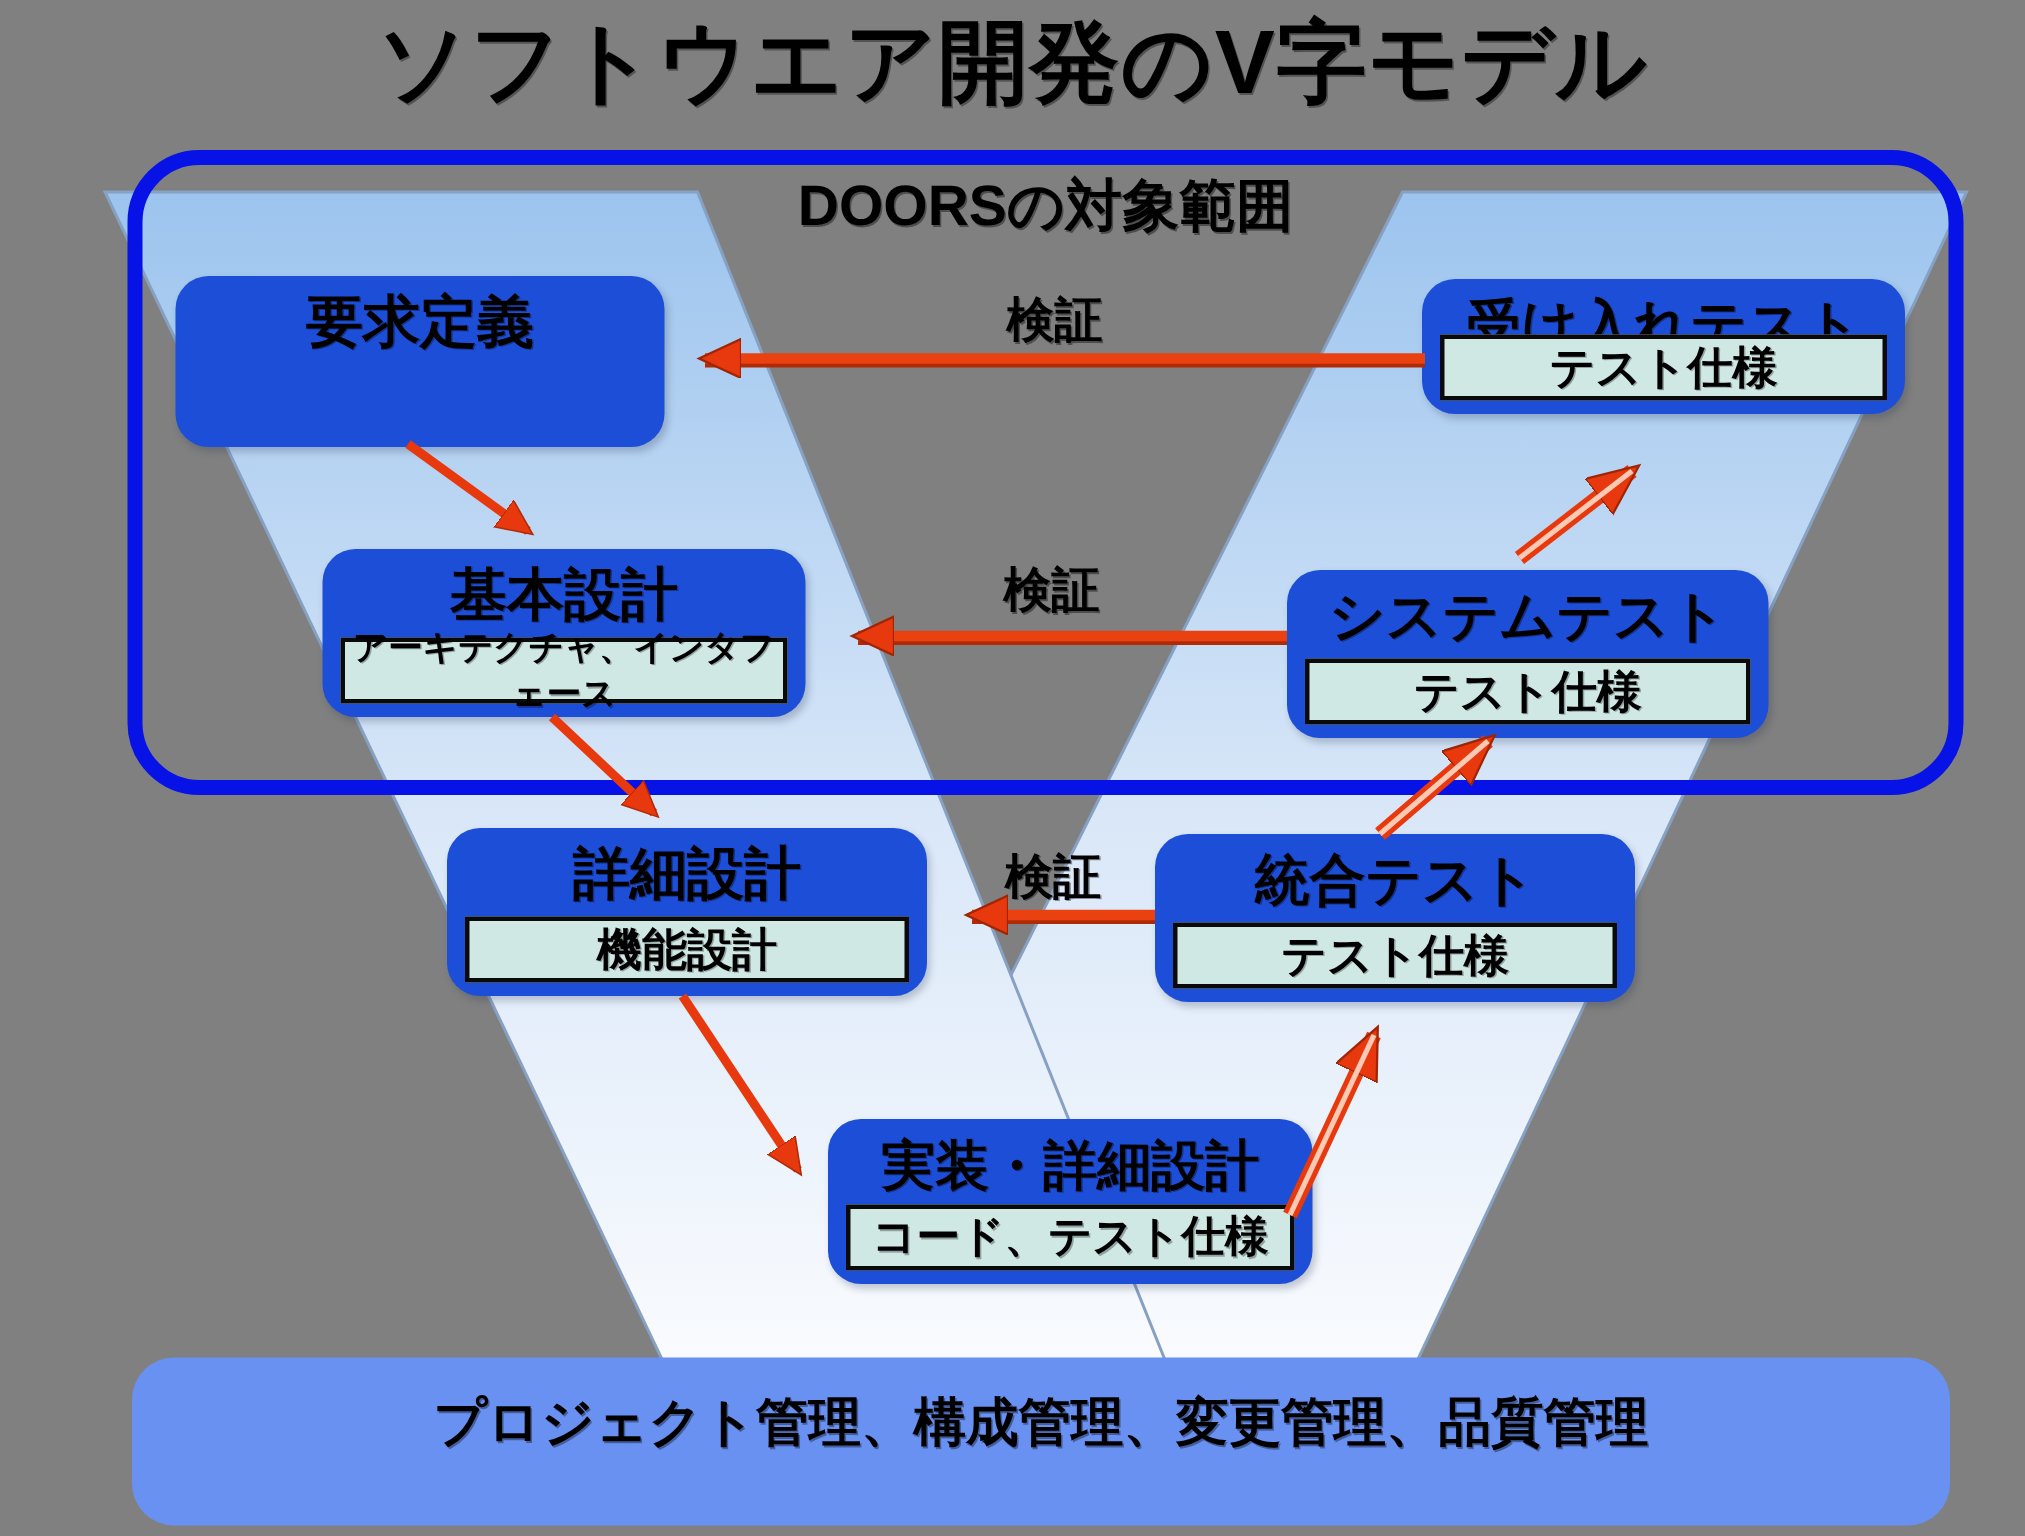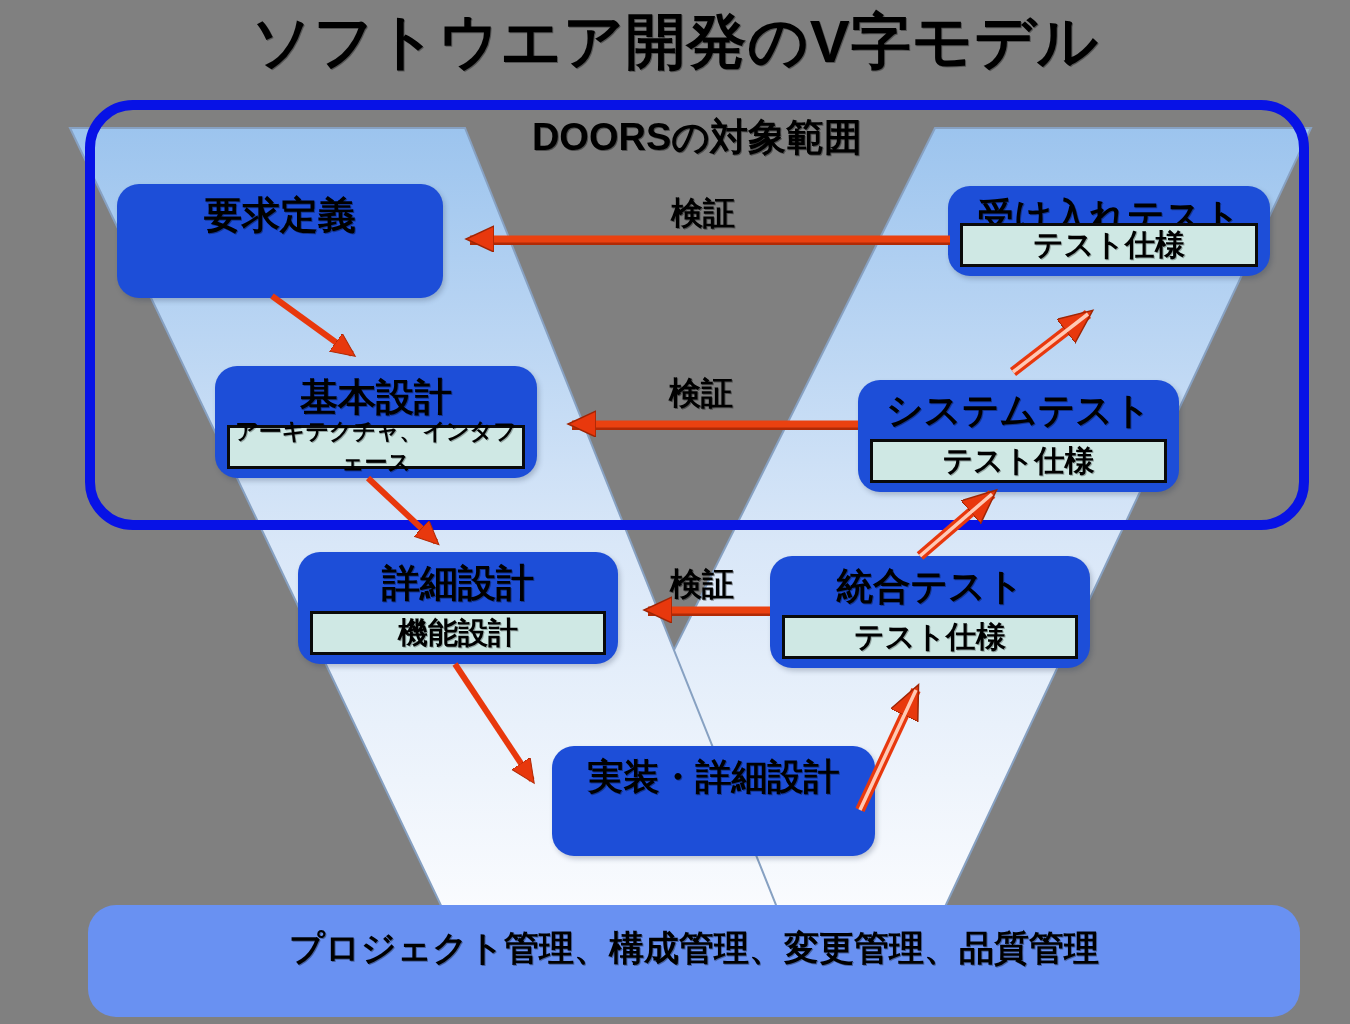--- a/index.html
+++ b/index.html
@@ -99,20 +99,21 @@
     <div class="psub" style="font-size:30px;margin-top:40px;">機能設計</div>
   </div>
 
   <div class="pbox" style="left:770px;top:556px;width:320px;height:112px;">
     <div class="ptitle" style="font-size:37px;">統合テスト</div>
     <div class="psub" style="font-size:30px;">テスト仕様</div>
   </div>
 
   <div class="pbox" style="left:552px;top:746px;width:323px;height:110px;">
     <div class="ptitle" style="font-size:36px;">実装・詳細設計</div>
+    <div class="psub" style="font-size:29px;">コード、テスト仕様</div>
   </div>
 
   <div class="mgmt-bar">
     <div class="mgmt-text">プロジェクト管理、構成管理、変更管理、品質管理</div>
   </div>
 
   <svg class="layer z5" width="1350" height="1024" viewBox="0 0 1350 1024">
     <defs>
       <marker id="headH" markerWidth="36" markerHeight="30" refX="24" refY="13" orient="auto" markerUnits="userSpaceOnUse">
         <path d="M0,0 L28,13 L0,26 z" fill="#e8380d" stroke="#9e2505" stroke-width="1.5"></path>

